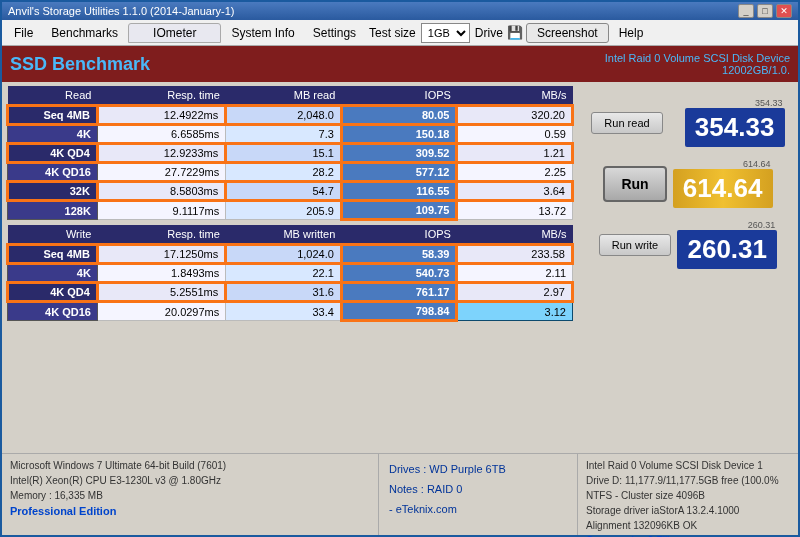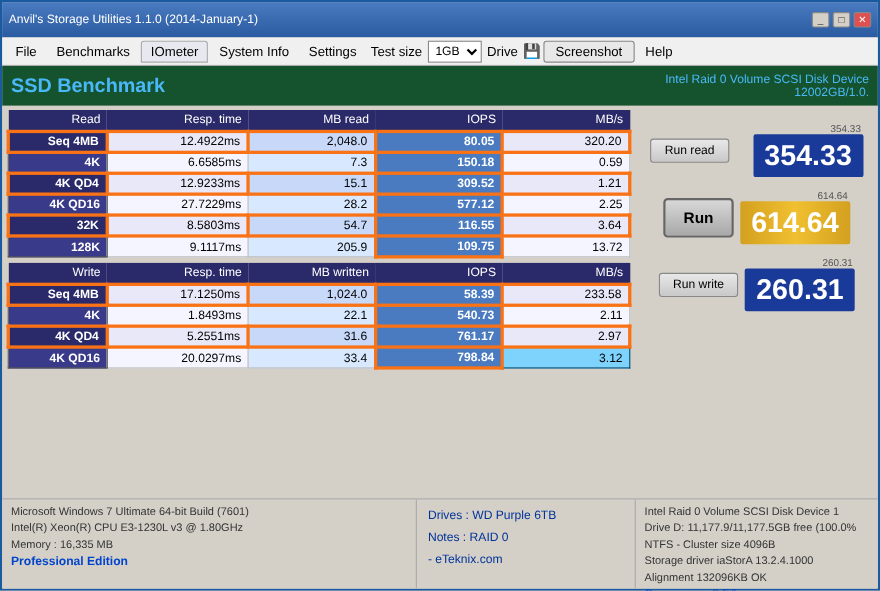--- a/index.html
+++ b/index.html
@@ -13,21 +13,21 @@
     }
 
     
     .titlebar {
       background: linear-gradient(to bottom, #4a7abf, #2a5a9f);
       color: white;
       padding: 3px 6px;
       display: flex;
       justify-content: space-between;
       align-items: center;
-      height: 32px;
+      height: 18px;
     }
     .titlebar-title { font-size: 11px; }
     .titlebar-controls { display: flex; gap: 3px; }
     .titlebar-btn {
       width: 16px; height: 14px;
       border: 1px solid #888;
       border-radius: 2px;
       font-size: 9px;
       display: flex; align-items: center; justify-content: center;
       cursor: pointer;
@@ -73,21 +73,21 @@
       padding: 2px 10px;
       background: #e8e8e8;
       border: 1px solid #888;
       border-radius: 3px;
       cursor: pointer;
       font-size: 12px;
     }
 
     
     .benchmark-header {
-      background: #14532d;
+      background: #7f1d1d;
       display: flex;
       justify-content: space-between;
       align-items: center;
       padding: 4px 8px;
       height: 36px;
     }
     .benchmark-title {
       color: #4ab8f8;
       font-size: 18px;
       font-weight: bold;
@@ -243,21 +243,21 @@
       flex: 1;
       background: #d4d0c8;
     }
 
     .tables-and-right {
       display: flex;
       flex: 1;
     }
 
     .iometer-tab {
-      padding: 2px 8px;
+      padding: 2px 24px;
       background: #e8e8f0;
       border: 1px solid #aaa;
       border-radius: 3px 3px 0 0;
       font-size: 12px;
       cursor: pointer;
     }
 
     .score-area {
       display: flex;
       flex-direction: column;

